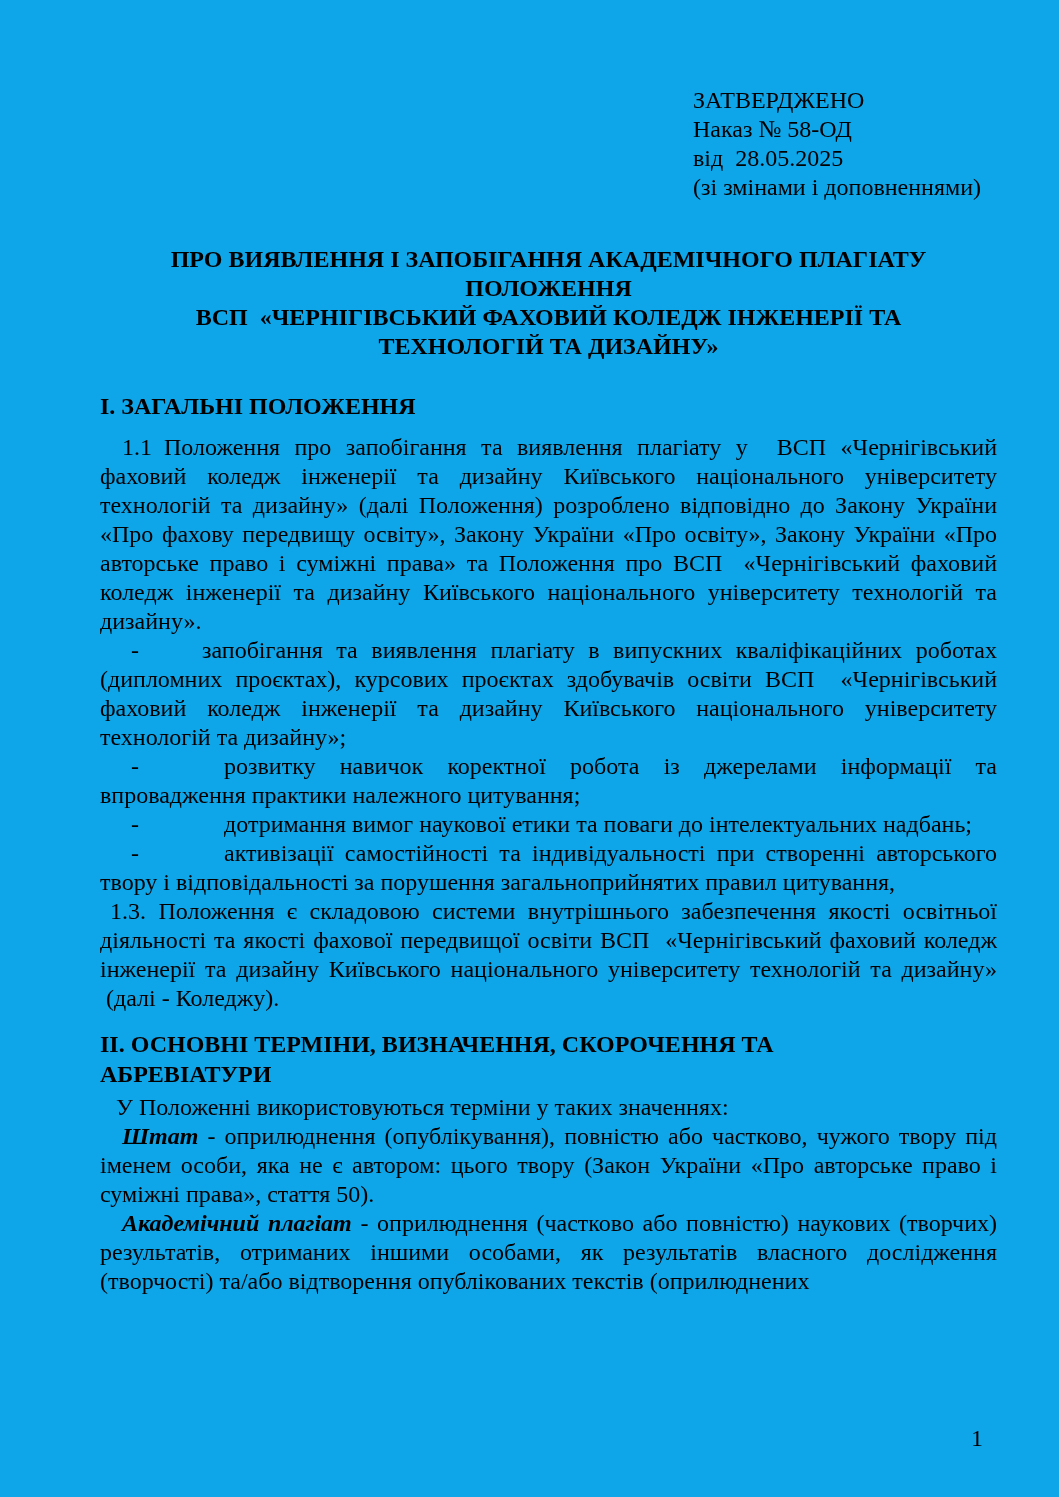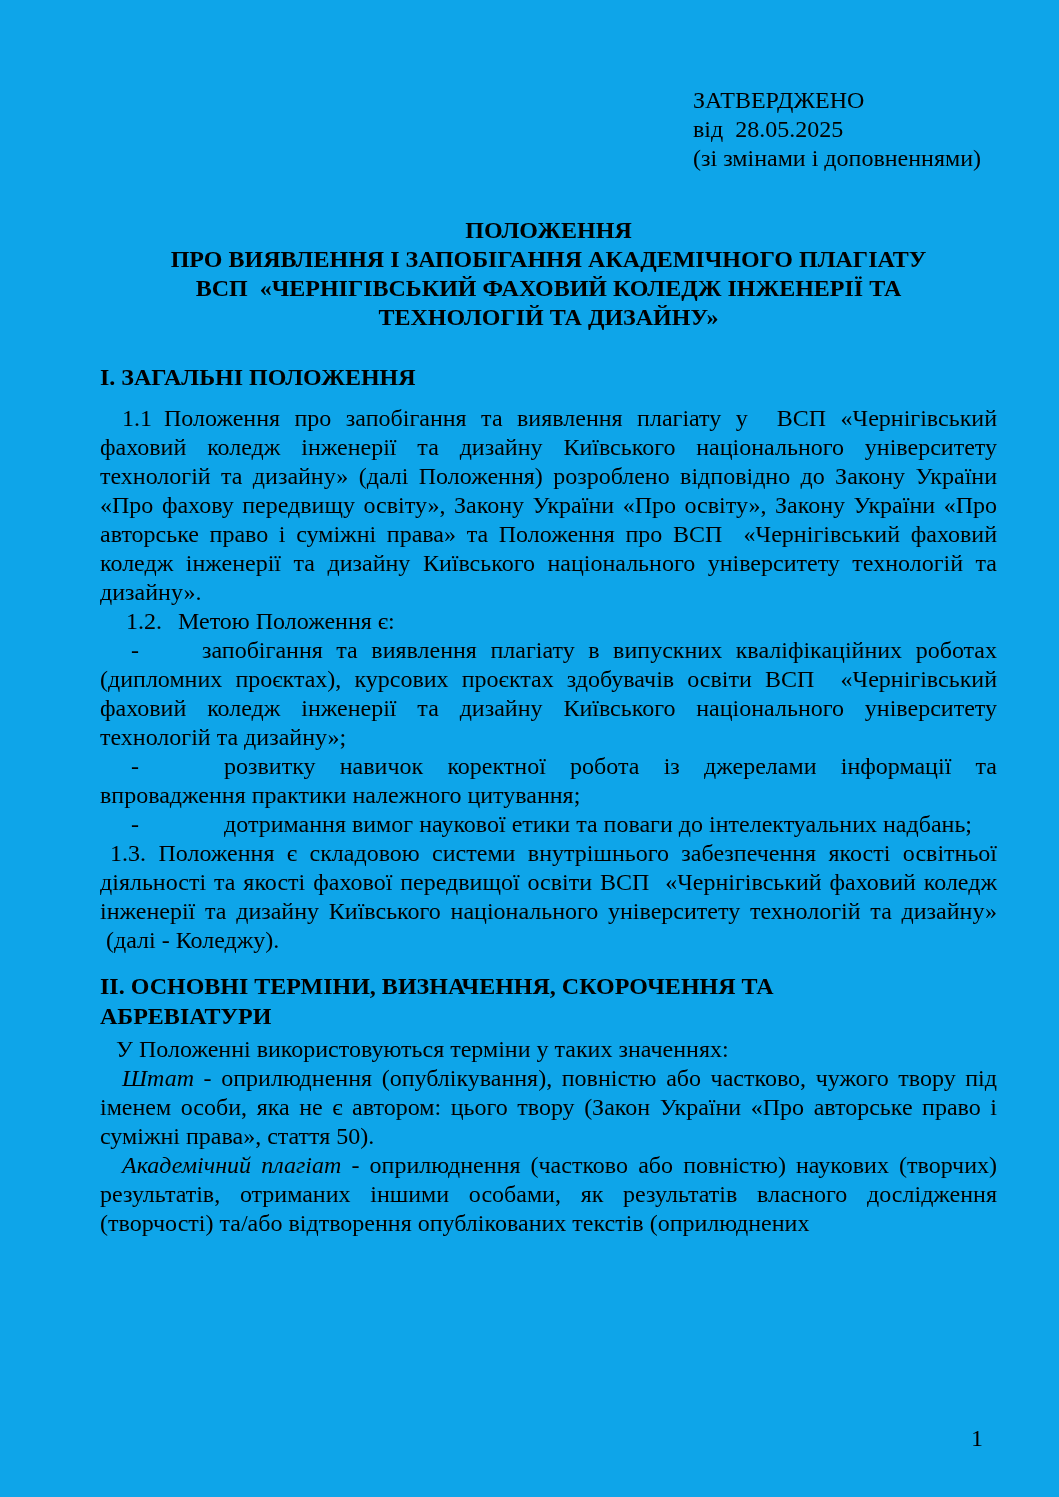--- a/index.html
+++ b/index.html
@@ -35,58 +35,59 @@
   .first-para { margin-top: 12px; }
   .marker { display: inline-block; box-sizing: border-box; }
   .m-11 { width: 64px; padding-left: 22px; }
   .m-12 { width: 78px; padding-left: 26px; }
   .m-b1 { width: 102px; padding-left: 31px; }
   .m-b  { width: 124px; padding-left: 31px; }
   .indent-10 { text-indent: 10px; }
   .indent-16 { text-indent: 16px; }
   .indent-22 { text-indent: 22px; }
   .intro-line { margin-top: 4px; }
-  .term-name { font-weight: normal; font-style: italic; margin-top: 44px; }
+  .term-name { font-weight: bold; font-style: italic; margin-top: 44px; }
   .page-number {
     position: absolute;
     top: 1424px;
     right: 76px;
     line-height: 29px;
   }
 </style>
 </head>
 <body>
 
 <div class="doc-page">
 
   <div class="approval">
     <div class="approval-line">ЗАТВЕРДЖЕНО</div>
+    <div class="approval-line">Наказ № 58-ОД</div>
     <div class="approval-line">від &nbsp;28.05.2025</div>
     <div class="approval-line">(зі змінами і доповненнями)</div>
   </div>
 
   <div class="title-block">
+    <div class="title-line">ПРО ВИЯВЛЕННЯ І ЗАПОБІГАННЯ АКАДЕМІЧНОГО ПЛАГІАТУ</div>
     <div class="title-line">ПОЛОЖЕННЯ</div>
-    <div class="title-line">ПРО ВИЯВЛЕННЯ І ЗАПОБІГАННЯ АКАДЕМІЧНОГО ПЛАГІАТУ</div>
     <div class="title-line">ВСП &nbsp;«ЧЕРНІГІВСЬКИЙ ФАХОВИЙ КОЛЕДЖ ІНЖЕНЕРІЇ ТА</div>
     <div class="title-line">ТЕХНОЛОГІЙ ТА ДИЗАЙНУ»</div>
   </div>
 
   <div class="section-heading sh-general">І. ЗАГАЛЬНІ ПОЛОЖЕННЯ</div>
 
   <p class="para first-para"><span class="marker m-11">1.1</span><span>Положення про запобігання та виявлення плагіату у &nbsp;ВСП «Чернігівський фаховий коледж інженерії та дизайну Київського національного університету технологій та дизайну» (далі Положення) розроблено відповідно до Закону України «Про фахову передвищу освіту», Закону України «Про освіту», Закону України «Про авторське право і суміжні права» та Положення про ВСП &nbsp;«Чернігівський фаховий коледж інженерії та дизайну Київського національного університету технологій та дизайну».</span></p>
 
-  <p class="para"><span class="marker m-12">1.2.</span><span>Метою Положення є:</span></p>
 
   <p class="para"><span class="marker m-b1">-</span><span>запобігання та виявлення плагіату в випускних кваліфікаційних роботах (дипломних проєктах), курсових проєктах здобувачів освіти ВСП &nbsp;«Чернігівський фаховий коледж інженерії та дизайну Київського національного університету технологій та дизайну»;</span></p>
 
   <p class="para"><span class="marker m-b">-</span><span>розвитку навичок коректної робота із джерелами інформації та впровадження практики належного цитування;</span></p>
 
   <p class="para"><span class="marker m-b">-</span><span>дотримання вимог наукової етики та поваги до інтелектуальних надбань;</span></p>
 
+  <p class="para"><span class="marker m-b">-</span><span>активізації самостійності та індивідуальності при створенні авторського твору і відповідальності за порушення загальноприйнятих правил цитування,</span></p>
 
   <p class="para indent-10">1.3. Положення є складовою системи внутрішнього забезпечення якості освітньої діяльності та якості фахової передвищої освіти ВСП &nbsp;«Чернігівський фаховий коледж інженерії та дизайну Київського національного університету технологій та дизайну» &nbsp;(далі - Коледжу).</p>
 
   <div class="section-heading sh-terms">
     <div class="heading-line">ІІ. ОСНОВНІ ТЕРМІНИ, ВИЗНАЧЕННЯ, СКОРОЧЕННЯ ТА</div>
     <div class="heading-line">АБРЕВІАТУРИ</div>
   </div>
 
   <p class="para indent-16 intro-line">У Положенні використовуються терміни у таких значеннях:</p>
 

